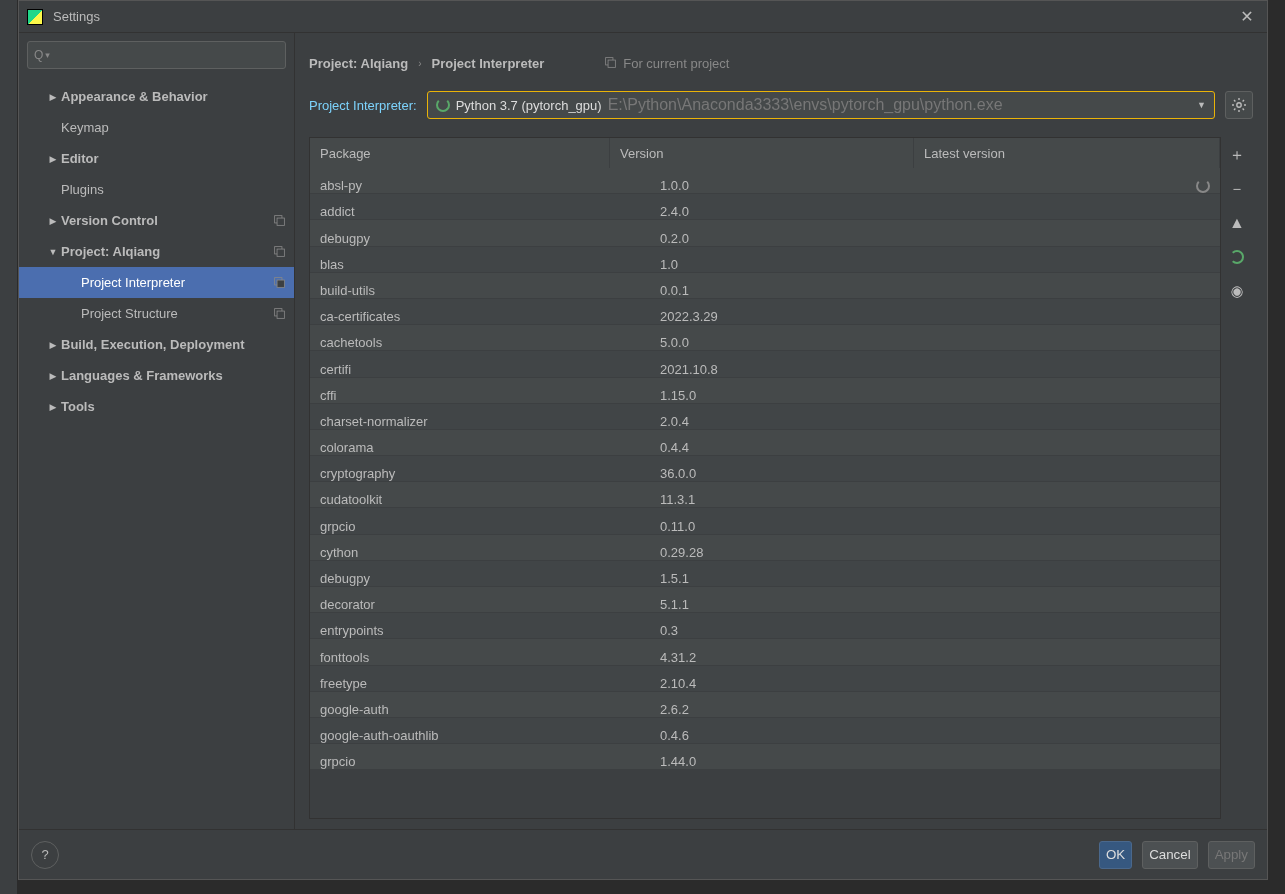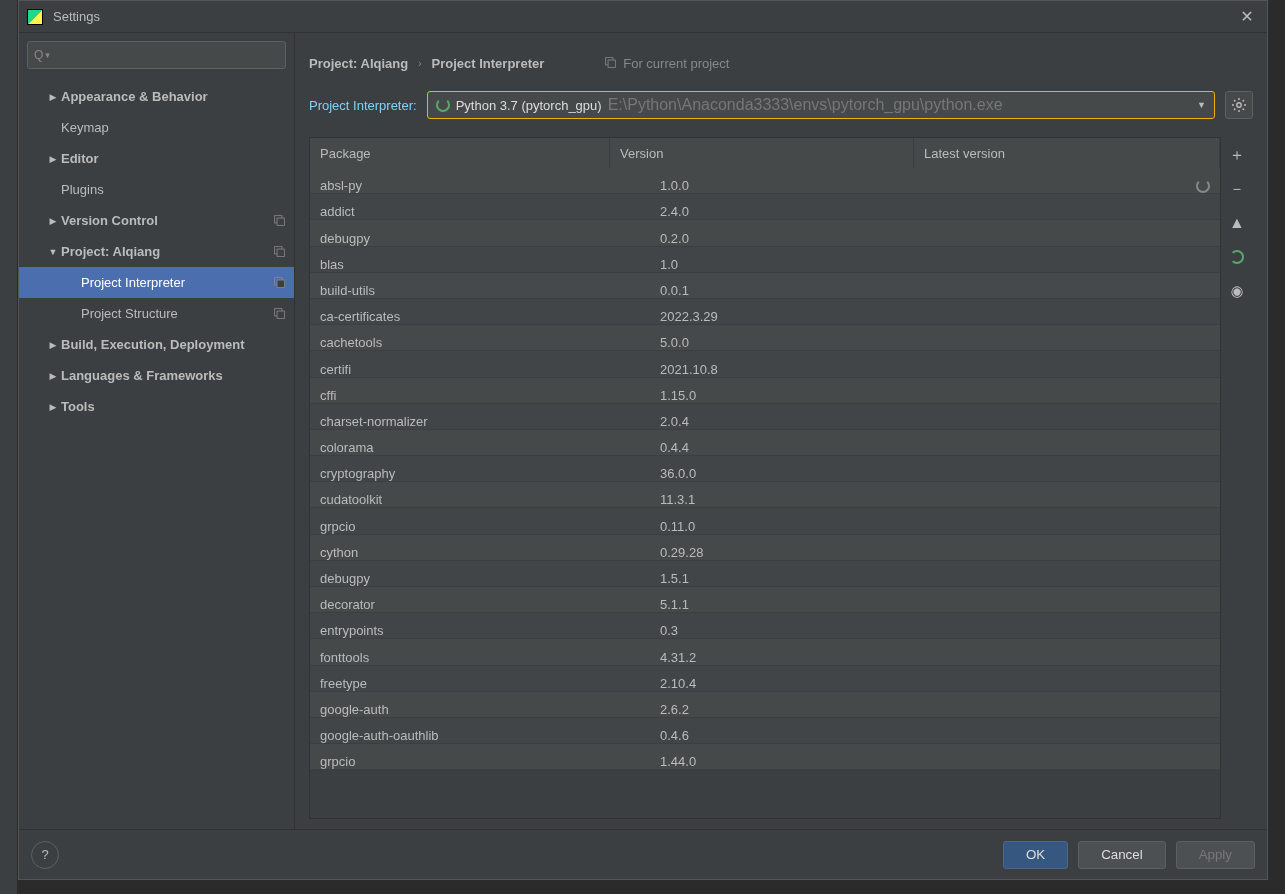--- a/index.html
+++ b/index.html
@@ -240,21 +240,21 @@
     width: 28px; height: 28px;
     border: 1px solid #5e6060;
     border-radius: 50%;
     display: flex; align-items: center; justify-content: center;
     color: #bbb;
     cursor: pointer;
   }
   .footer-spacer { flex: 1; }
   .btn-std {
     height: 28px;
-    padding: 0 22px;
+    padding: 0 6px;
     border: 1px solid #5e6060;
     background: #4c5052;
     color: #ddd;
     border-radius: 3px;
     cursor: pointer;
   }
   .btn-primary {
     background: #365880;
     border-color: #4a688c;
   }

